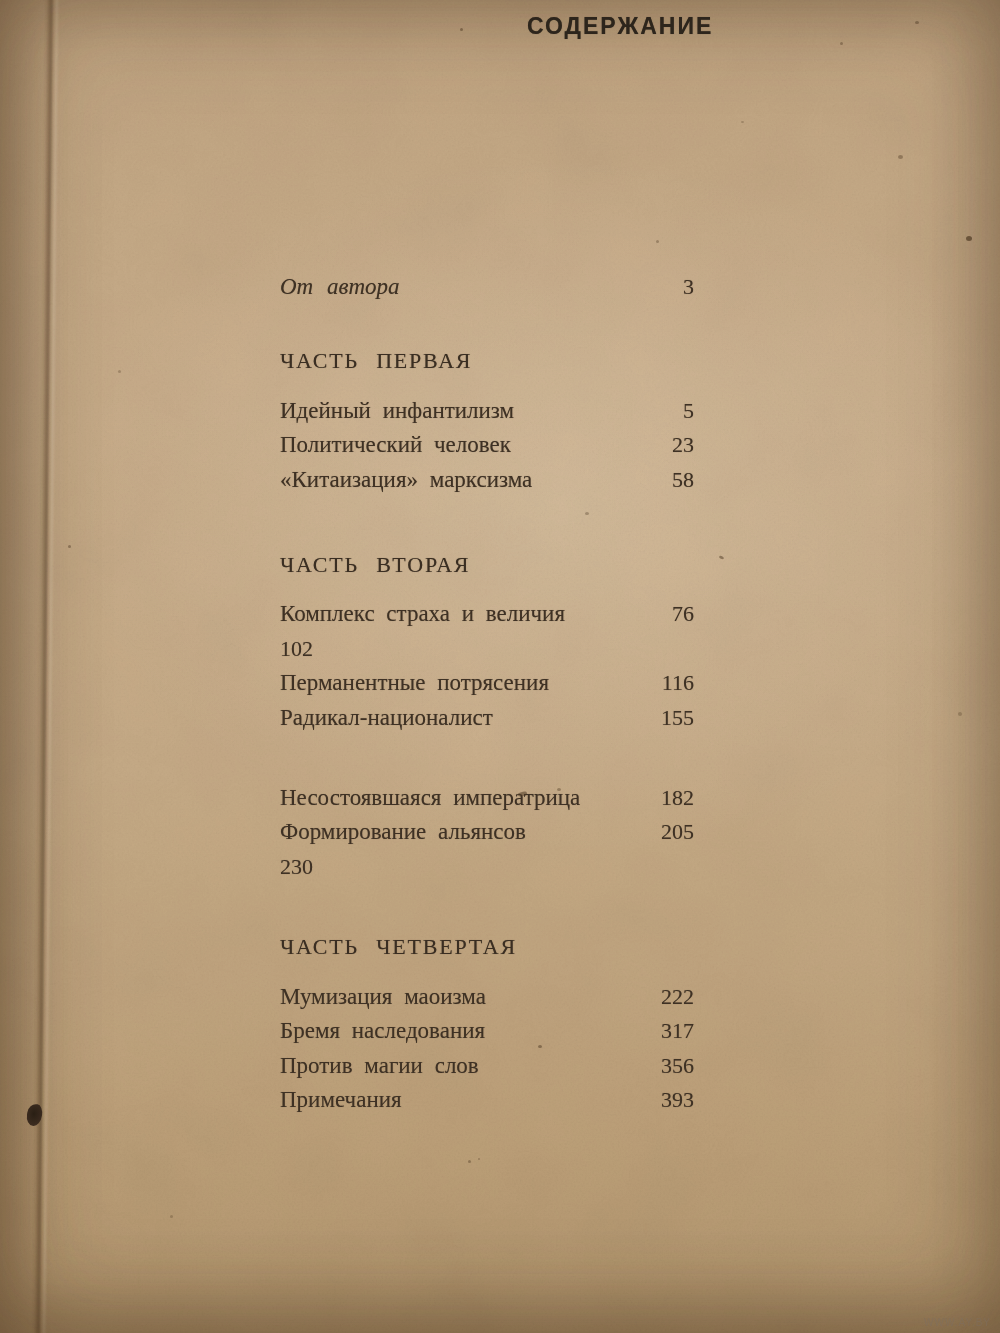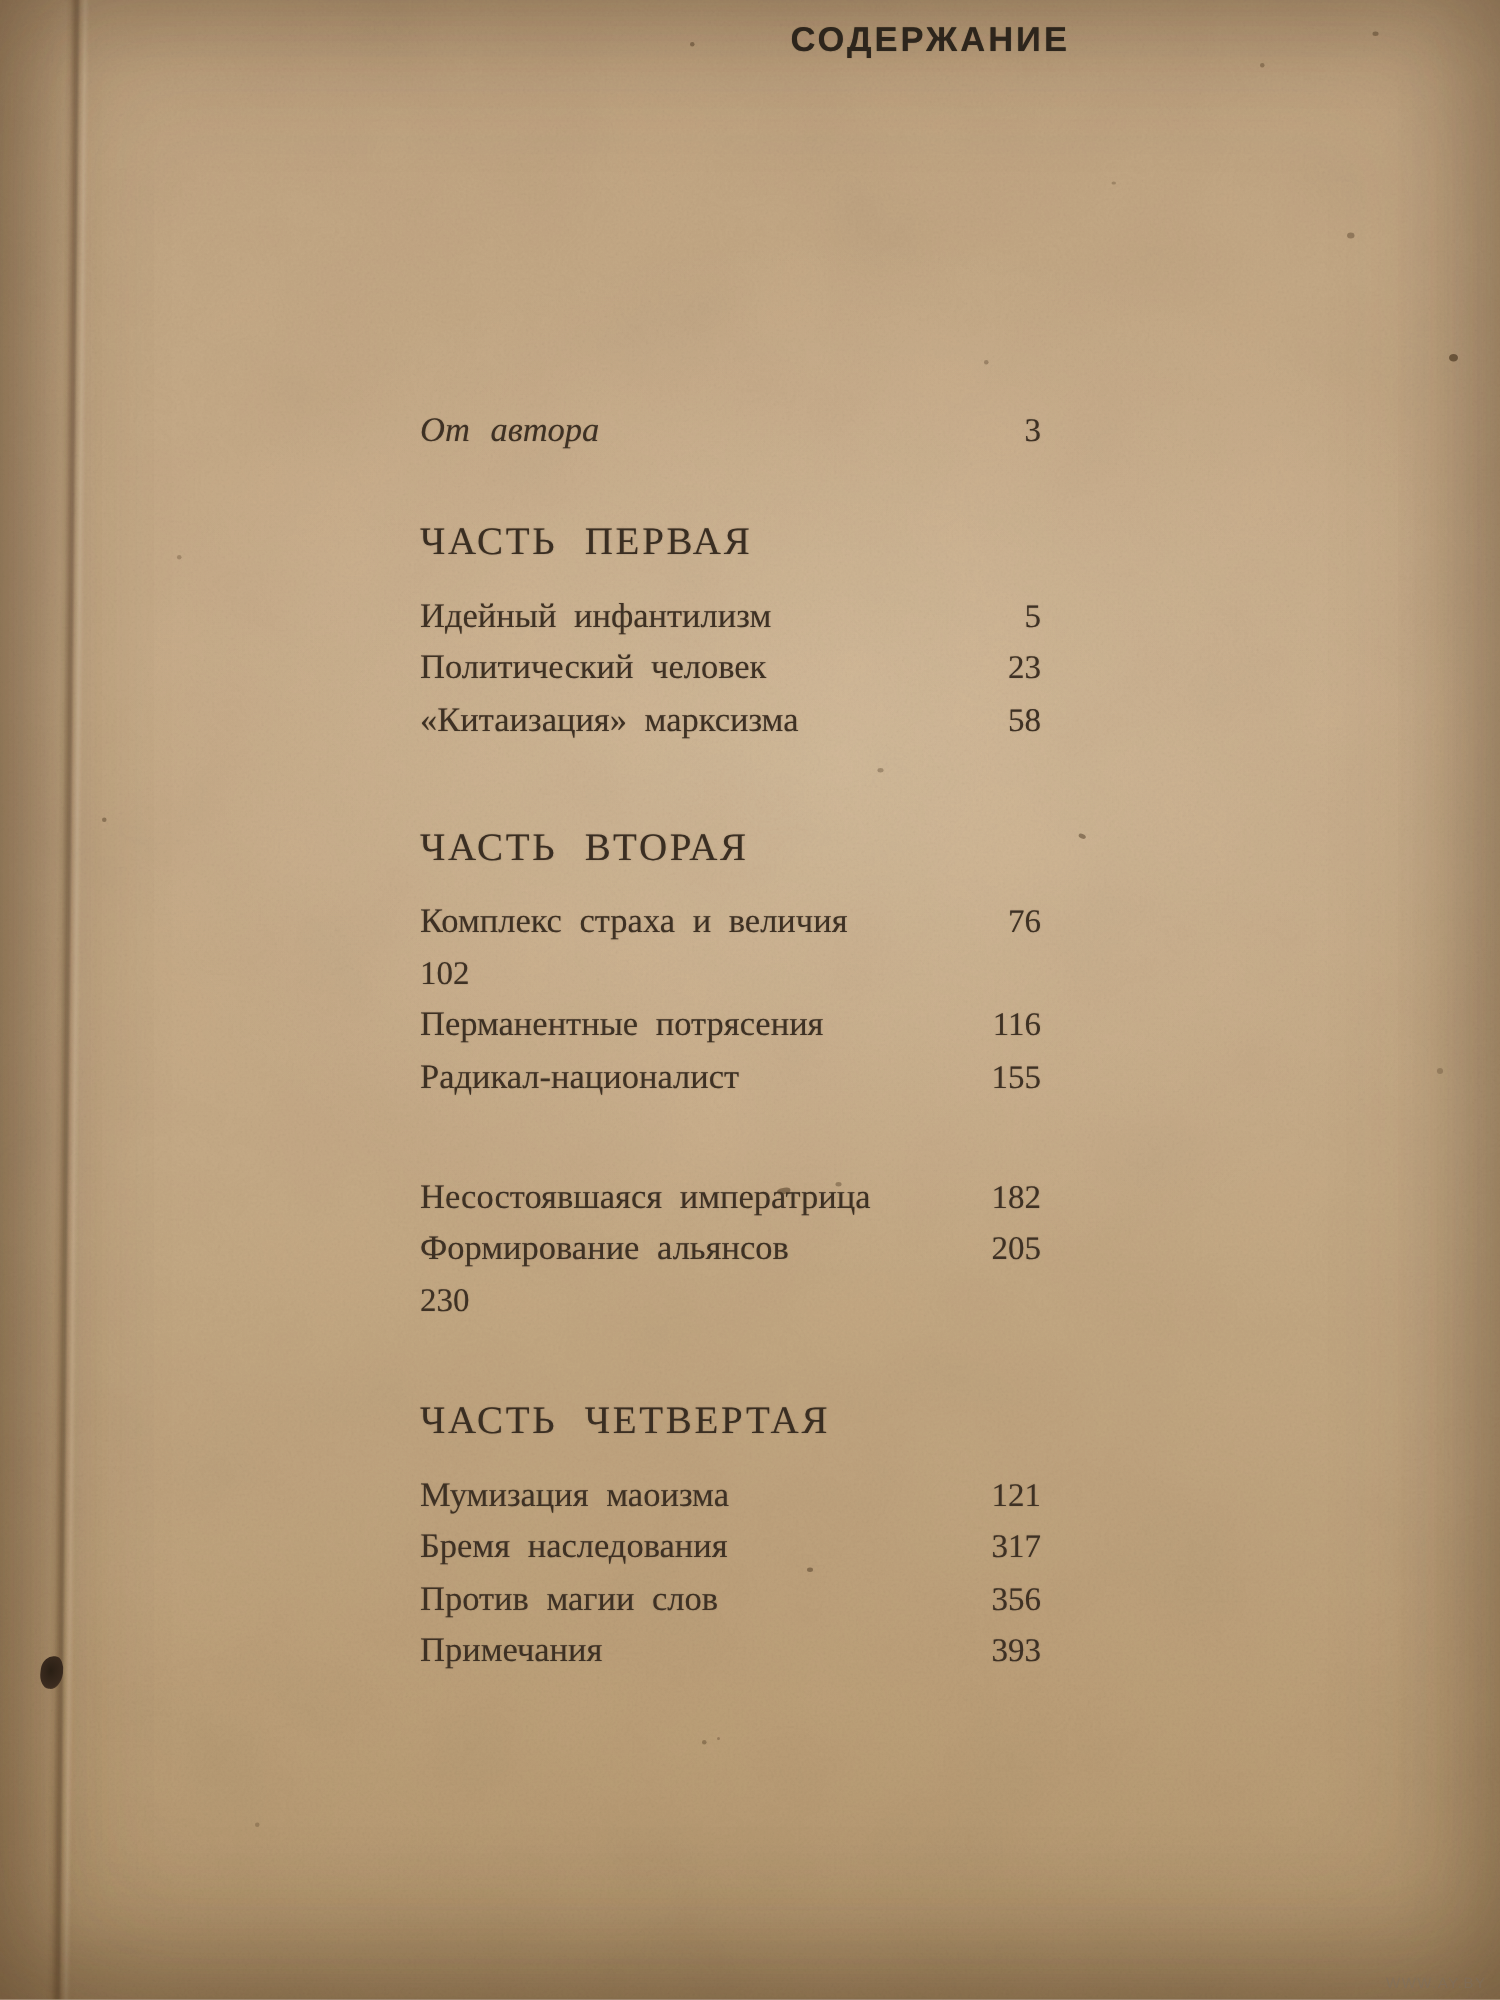--- a/index.html
+++ b/index.html
@@ -31,21 +31,21 @@
     text-shadow:0 0 0.7px rgba(45,37,28,0.55);
   }
   .toc{position:absolute;left:280px;top:270px;width:414px;color:#3e3124;}
   .row{display:flex;justify-content:space-between;align-items:baseline;
     line-height:34.4px;font-size:23px;
     text-shadow:0 0 0.8px rgba(62,49,36,0.45);}
   .row .label{word-spacing:6px;}
   .row .pagenum{font-size:22px;}
   .front .label{font-style:italic;word-spacing:8px;}
   .section-heading{
-    line-height:34.4px;font-size:26px;letter-spacing:1.8px;word-spacing:10px;
+    line-height:34.4px;font-size:22px;letter-spacing:1.8px;word-spacing:10px;
     color:#3a2e22;margin-bottom:15px;text-shadow:0 0 0.8px rgba(58,46,34,0.5);}
   .speck{position:absolute;border-radius:50%;background:#4e3a24;pointer-events:none;}
   .ink-blot{position:absolute;left:27px;top:1104px;width:15px;height:22px;
     background:radial-gradient(ellipse at 45% 45%, #1f160d 0%, #33241a 65%, rgba(51,36,26,0.4) 100%);
     border-radius:58% 42% 52% 48%/45% 50% 55% 50%;transform:rotate(8deg);opacity:0.92;}
   .watermark{position:absolute;right:9px;bottom:5px;
     font-family:"Liberation Sans","DejaVu Sans",sans-serif;
     font-size:10px;letter-spacing:1px;color:rgba(125,112,96,0.55);}
 </style>
 </head>
@@ -121,21 +121,21 @@
             <span class="pagenum">205</span>
           </div>
           <div class="row">
             <span class="pagenum">230</span>
           </div>
         </div>
         <div style="margin-top: 46px;">
           <div class="section-heading">ЧАСТЬ ЧЕТВЕРТАЯ</div>
           <div class="row">
             <span class="label">Мумизация маоизма</span>
-            <span class="pagenum">121</span>
+            <span class="pagenum">222</span>
           </div>
           <div class="row">
             <span class="label">Бремя наследования</span>
             <span class="pagenum">317</span>
           </div>
           <div class="row">
             <span class="label">Против магии слов</span>
             <span class="pagenum">356</span>
           </div>
           <div class="row">

